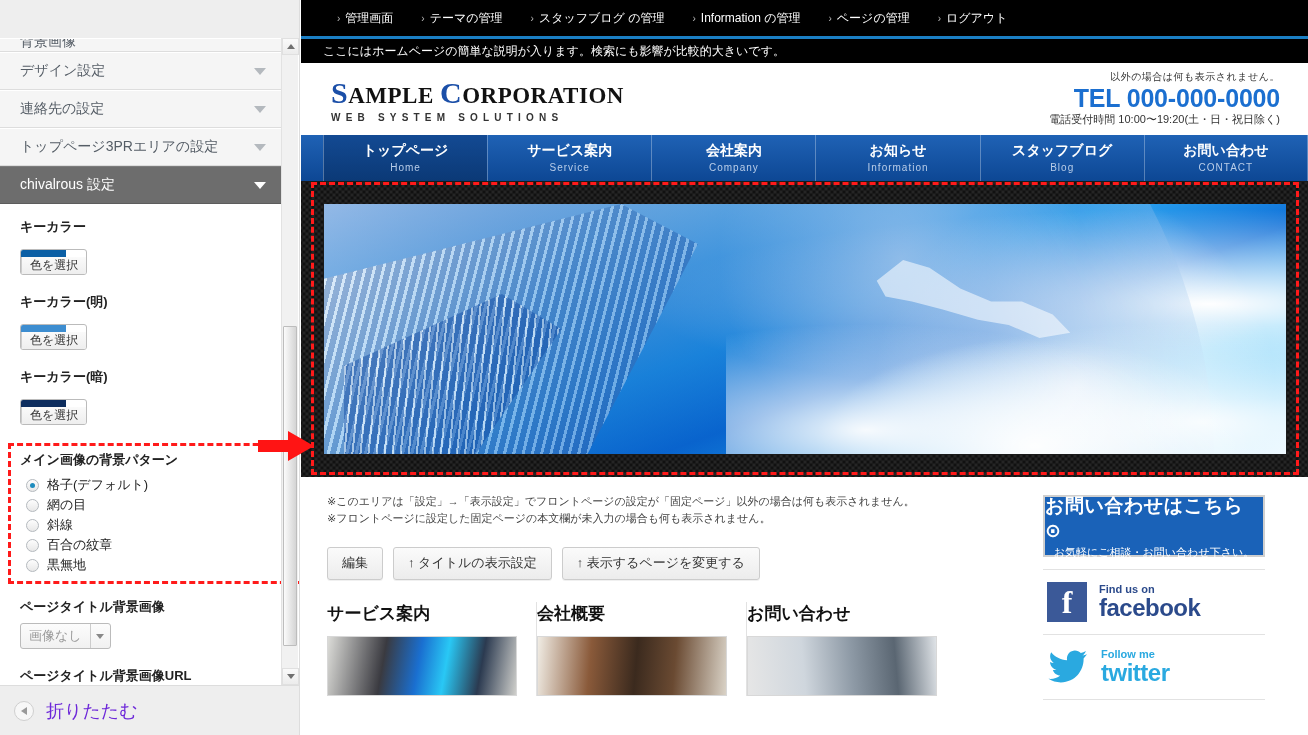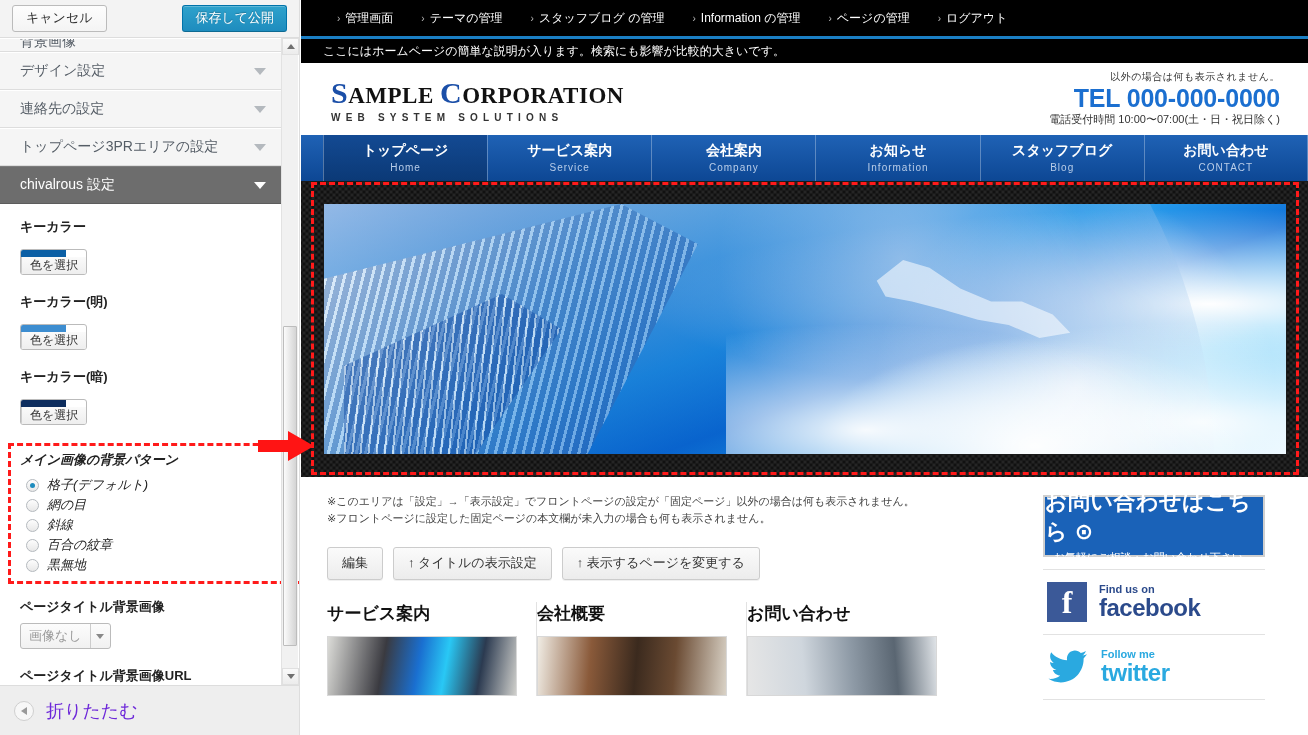--- a/index.html
+++ b/index.html
@@ -106,21 +106,20 @@
     font-size: 12px; color: #333;
     padding: 0 8px;
     display: flex; align-items: center;
   }
 
   
   #radio-group-wrap {
     position: relative;
     margin: 0 -12px 14px -12px;
     padding: 8px 12px 10px;
-    font-style: italic;
   }
   #radio-group-wrap::after {
     content: "";
     position: absolute; left: 0; top: 0; right: -30px; bottom: 0;
     border: 3px dashed #ff1a1a;
     pointer-events: none;
   }
   .radio-item { display: flex; align-items: center; margin: 2px 0 0 6px; }
   .radio-dot {
     width: 13px; height: 13px; border-radius: 50%;
@@ -337,21 +336,21 @@
 
   
   #content-right { width: 258px; padding-left: 16px; padding-top: 2px; }
   #contact-banner {
     width: 222px; height: 62px;
     background: #1a62b8;
     border: 2px solid #cfcfcf;
     display: flex; flex-direction: column; align-items: center; justify-content: center;
     color: #ffffff; cursor: pointer;
   }
-  #cb-main { font-size: 22px; font-weight: bold; letter-spacing: .5px; }
+  #cb-main { font-size: 19px; font-weight: bold; letter-spacing: .5px; }
   #cb-sub { font-size: 11px; margin-top: 3px; }
   .social-row {
     width: 222px; padding: 12px 0 12px 4px;
     border-bottom: 1px solid #e2e2e2;
     display: flex; align-items: center; gap: 12px;
     cursor: pointer;
   }
   .social-row.first { border-top: 1px solid #e2e2e2; margin-top: 12px; }
   .fb-sq {
     width: 40px; height: 40px; background: #3b5998;
@@ -365,24 +364,20 @@
   .tw-text .small { font-size: 11px; color: #2aa9e0; font-weight: bold; line-height: 1; }
   .tw-text .big { font-size: 24px; color: #2aa9e0; font-weight: bold; letter-spacing: -.5px; line-height: 1.05; }
 </style>
 </head>
 <body>
 
 <div id="root">
 
   <div id="customizer">
 
-    <div id="cust-header">
-      <button class="btn-cancel">キャンセル</button>
-      <button class="btn-save">保存して公開</button>
-    </div>
 
     <div id="cust-scrollarea">
       <div id="cust-scrollinner">
 
         <div class="panel-row cut">
           <span>背景画像</span>
         </div>
 
         <div class="panel-row">
           <span>デザイン設定</span>
@@ -528,21 +523,21 @@
     <div id="site-head">
       <div id="logo-block">
         <div id="logo-main">
           <span class="big">S</span><span class="sml">AMPLE</span><span class="sml">&nbsp;</span><span class="big">C</span><span class="sml">ORPORATION</span>
         </div>
         <div id="logo-sub">WEB SYSTEM SOLUTIONS</div>
       </div>
       <div id="tel-block">
         <div id="tel-lead">以外の場合は何も表示されません。</div>
         <div id="tel-num">TEL 000-000-0000</div>
-        <div id="tel-hours">電話受付時間 10:00〜07:00(土・日・祝日除く)</div>
+        <div id="tel-hours">電話受付時間 10:00〜19:20(土・日・祝日除く)</div>
       </div>
     </div>
 
     <div id="gnav">
       <div class="gnav-item active">
         <span class="gnav-ja">トップページ</span>
         <span class="gnav-en">Home</span>
       </div>
       <div class="gnav-item">
         <span class="gnav-ja">サービス案内</span>

